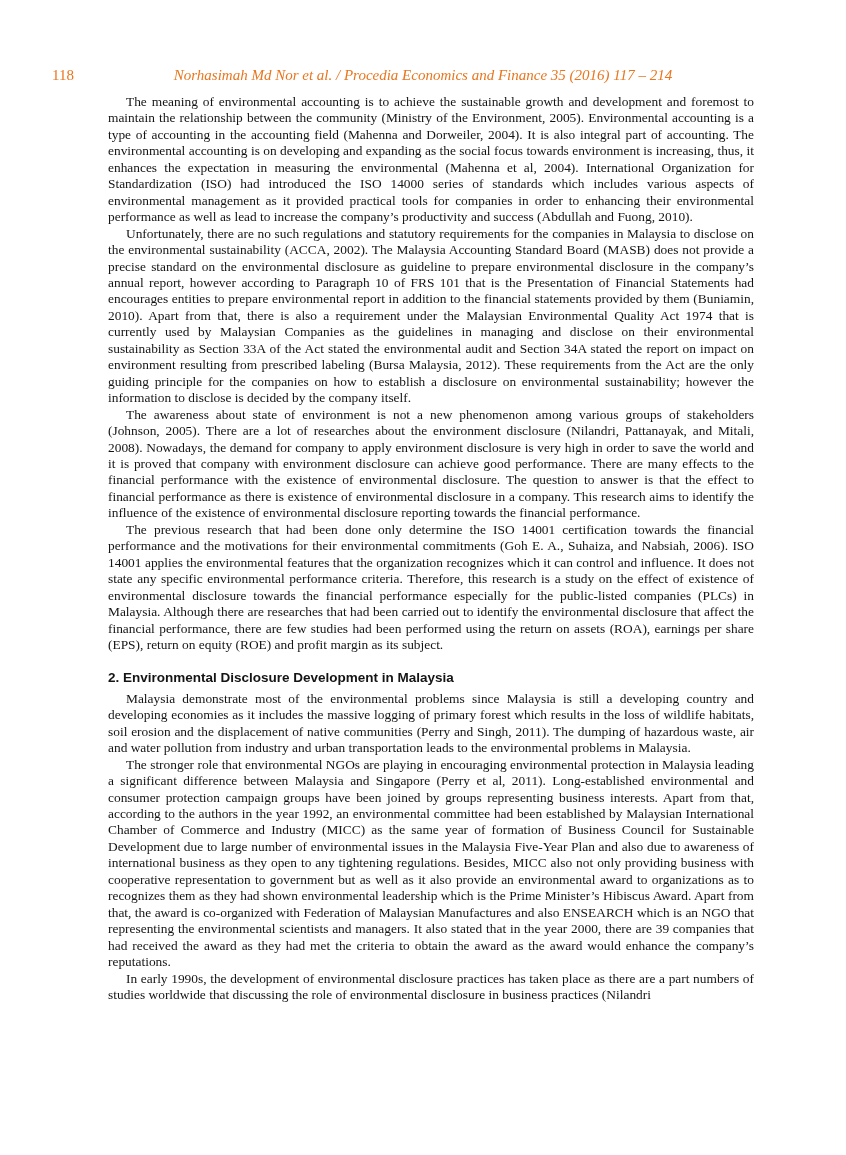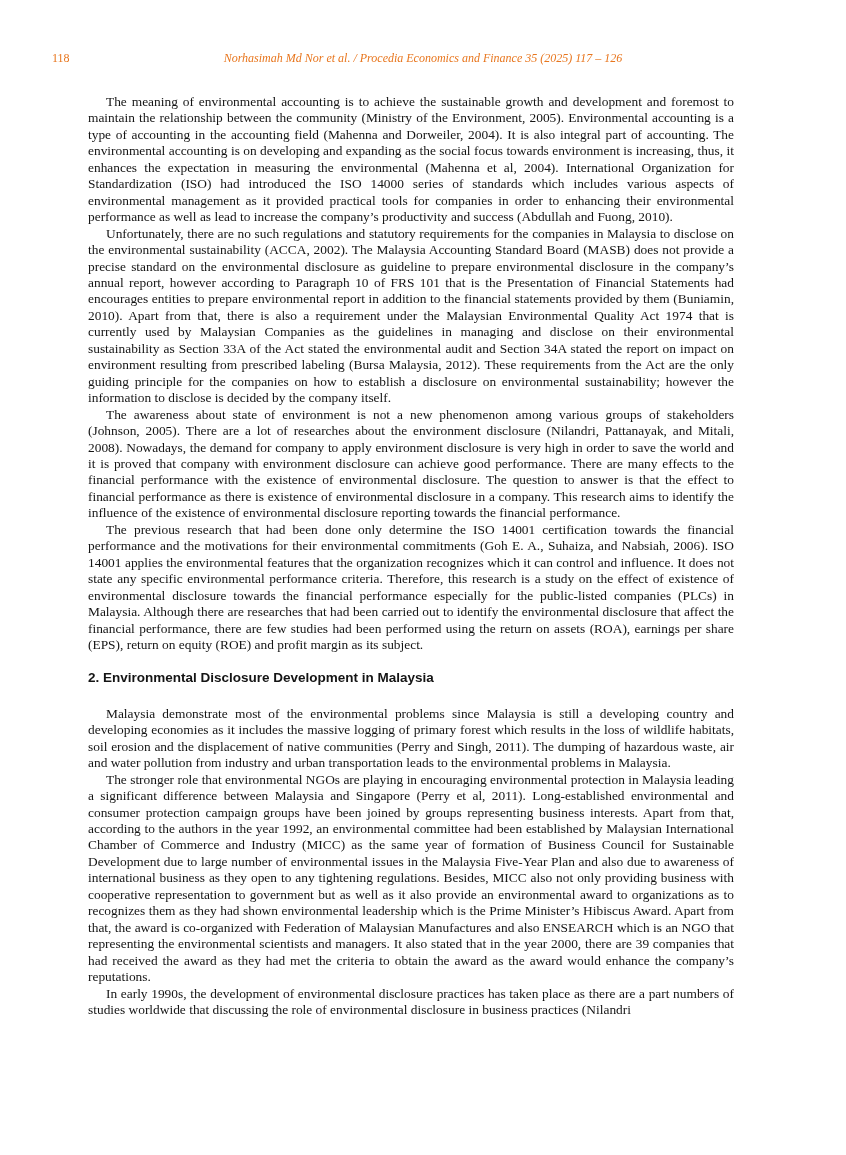--- a/index.html
+++ b/index.html
@@ -7,67 +7,67 @@
   body {
     width: 846px;
     height: 1155px;
     position: relative;
     font-family: "Liberation Serif", serif;
     color: #141414;
     overflow: hidden;
   }
   .running-header {
     position: absolute;
-    top: 51px;
+    top: 67px;
     left: 0;
     width: 100%;
     height: 16px;
-    font-size: 12px;
+    font-size: 15px;
   }
   .page-number {
     position: absolute;
     left: 52px;
     top: 0;
   }
   .running-title {
     position: absolute;
     left: 0;
     right: 0;
     top: 0;
     text-align: center;
     font-style: italic;
   }
   .article-body {
     position: absolute;
     top: 94px;
-    left: 88px;
+    left: 108px;
     width: 646px;
     font-size: 13.4px;
     line-height: 16.45px;
     text-align: justify;
   }
   .article-body p {
     text-indent: 18px;
   }
   .section-heading {
     font-family: "Liberation Sans", sans-serif;
     font-size: 13.5px;
     font-weight: bold;
     text-align: left;
-    margin: 17px 0 19px 0;
+    margin: 17px 0 4px 0;
   }
 </style>
 </head>
 <body>
 
 <div class="page">
 
   <header class="running-header">
     <span class="page-number" style="color: rgb(232, 118, 30);">118</span>
-    <span class="running-title" style="color: rgb(232, 118, 30);">Norhasimah Md Nor et al. / Procedia Economics and Finance 35 (2025) 117 – 126</span>
+    <span class="running-title" style="color: rgb(232, 118, 30);">Norhasimah Md Nor et al. / Procedia Economics and Finance 35 (2016) 117 – 214</span>
   </header>
 
   <main class="article-body">
     <p>The meaning of environmental accounting is to achieve the sustainable growth and development and foremost to maintain the relationship between the community (Ministry of the Environment, 2005). Environmental accounting is a type of accounting in the accounting field (Mahenna and Dorweiler, 2004). It is also integral part of accounting. The environmental accounting is on developing and expanding as the social focus towards environment is increasing, thus, it enhances the expectation in measuring the environmental (Mahenna et al, 2004). International Organization for Standardization (ISO) had introduced the ISO 14000 series of standards which includes various aspects of environmental management as it provided practical tools for companies in order to enhancing their environmental performance as well as lead to increase the company’s productivity and success (Abdullah and Fuong, 2010).</p>
     <p>Unfortunately, there are no such regulations and statutory requirements for the companies in Malaysia to disclose on the environmental sustainability (ACCA, 2002). The Malaysia Accounting Standard Board (MASB) does not provide a precise standard on the environmental disclosure as guideline to prepare environmental disclosure in the company’s annual report, however according to Paragraph 10 of FRS 101 that is the Presentation of Financial Statements had encourages entities to prepare environmental report in addition to the financial statements provided by them (Buniamin, 2010).  Apart from that, there is also a requirement under the Malaysian Environmental Quality Act 1974 that is currently used by Malaysian Companies as the guidelines in managing and disclose on their environmental sustainability as Section 33A of the Act stated the environmental audit and Section 34A stated the report on impact on environment resulting from prescribed labeling (Bursa Malaysia, 2012). These requirements from the Act are the only guiding principle for the companies on how to establish a disclosure on environmental sustainability; however the information to disclose is decided by the company itself.</p>
     <p>The awareness about state of environment is not a new phenomenon among various groups of stakeholders (Johnson, 2005). There are a lot of researches about the environment disclosure (Nilandri, Pattanayak, and Mitali, 2008). Nowadays, the demand for company to apply environment disclosure is very high in order to save the world and it is proved that company with environment disclosure can achieve good performance. There are many effects to the financial performance with the existence of environmental disclosure.  The question to answer is that the effect to financial performance as there is existence of environmental disclosure in a company. This research aims to identify the influence of the existence of environmental disclosure reporting towards the financial performance.</p>
     <p>The previous research that had been done only determine the ISO 14001 certification towards the financial performance and the motivations for their environmental commitments (Goh E. A., Suhaiza, and Nabsiah, 2006). ISO 14001 applies the environmental features that the organization recognizes which it can control and influence. It does not state any specific environmental performance criteria. Therefore, this research is a study on the effect of existence of environmental disclosure towards the financial performance especially for the public-listed companies (PLCs) in Malaysia. Although there are researches that had been carried out to identify the environmental disclosure that affect the financial performance, there are few studies had been performed using the return on assets (ROA), earnings per share (EPS), return on equity (ROE) and profit margin as its subject.</p>
 
     <h2 class="section-heading">2. Environmental Disclosure Development in Malaysia</h2>
 

